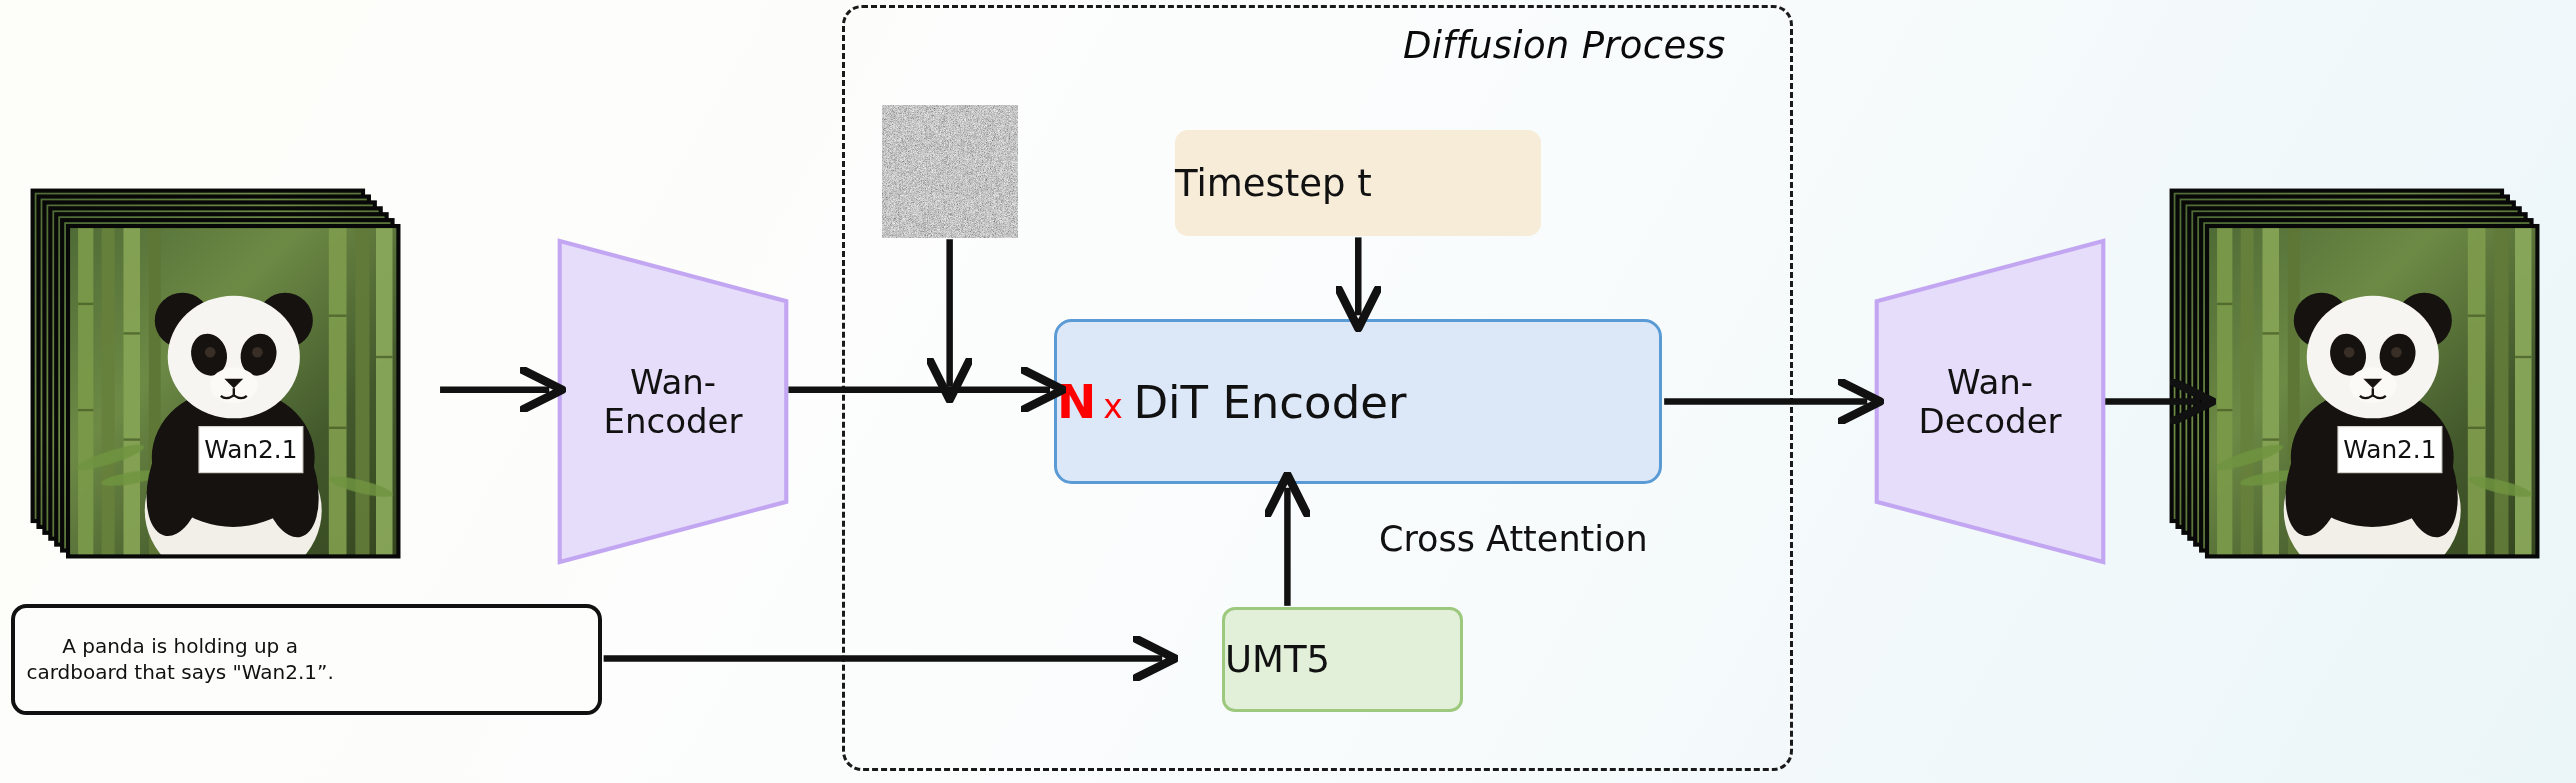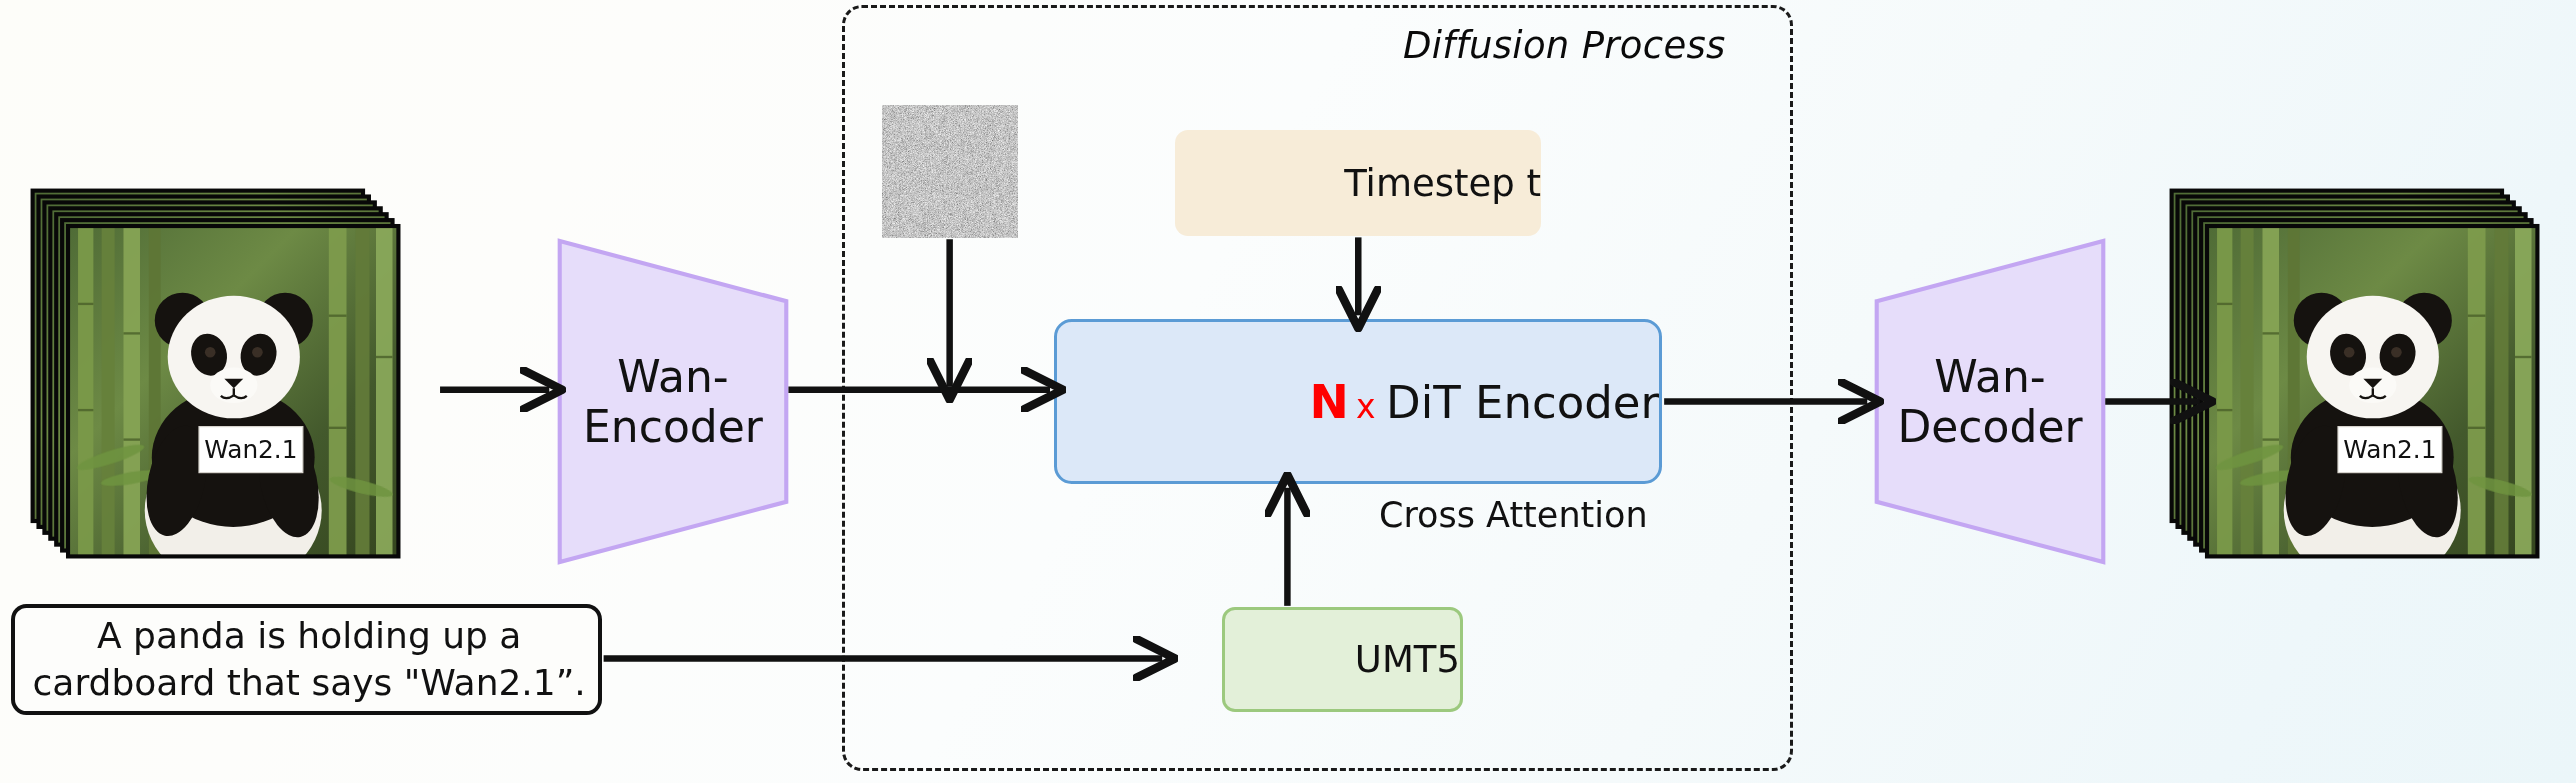--- a/index.html
+++ b/index.html
@@ -46,21 +46,21 @@
     white-space: nowrap;
     letter-spacing: 0.3px;
   }
 
   
   .block {
     position: absolute;
     box-sizing: border-box;
     display: flex;
     align-items: center;
-    justify-content: flex-end;
+    justify-content: flex-start;
     text-align: center;
     color: #111;
   }
 
   .timestep-box {
     left: 1175px;
     top: 130px;
     width: 366px;
     height: 106px;
     background: #f7ecd8;
@@ -111,21 +111,21 @@
   
   .trap {
     position: absolute;
     display: flex;
     align-items: center;
     justify-content: center;
   }
   .trap svg { position: absolute; left: 0; top: 0; overflow: visible; }
   .trap-label {
     position: relative;
-    font-size: 44px;
+    font-size: 34px;
     line-height: 1.12;
     color: #111;
     text-align: center;
     white-space: pre-line;
     z-index: 2;
   }
   .encoder-trap { left: 555px; top: 236px; width: 236px; height: 331px; }
   .decoder-trap { left: 1872px; top: 236px; width: 236px; height: 331px; }
 
   
@@ -134,43 +134,43 @@
     left: 10.6px;
     top: 604px;
     width: 591px;
     height: 111px;
     box-sizing: border-box;
     background: #fdfdfb;
     border: 4.1px solid #111;
     border-radius: 15.4px;
     display: flex;
     align-items: center;
-    justify-content: flex-end;
+    justify-content: flex-start;
     text-align: center;
-    font-size: 36px;
+    font-size: 20px;
     line-height: 1.28;
     color: #111;
     white-space: pre-line;
     padding: 0 11.8px;
   }
 
   
   .arrow-svg {
     position: absolute;
     left: 0;
     top: 0;
     width: 2576px;
     height: 783px;
     pointer-events: none;
     overflow: visible;
   }
   .cross-attn-label {
     position: absolute;
     left: 1379px;
-    top: 495px;
+    top: 519px;
     font-size: 35px;
     color: #111;
     white-space: nowrap;
   }
 
   
   .noise-patch {
     position: absolute;
     left: 882px;
     top: 105px;

